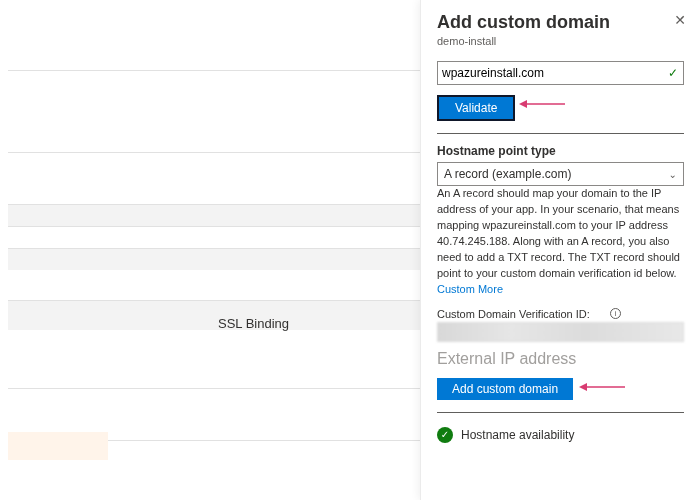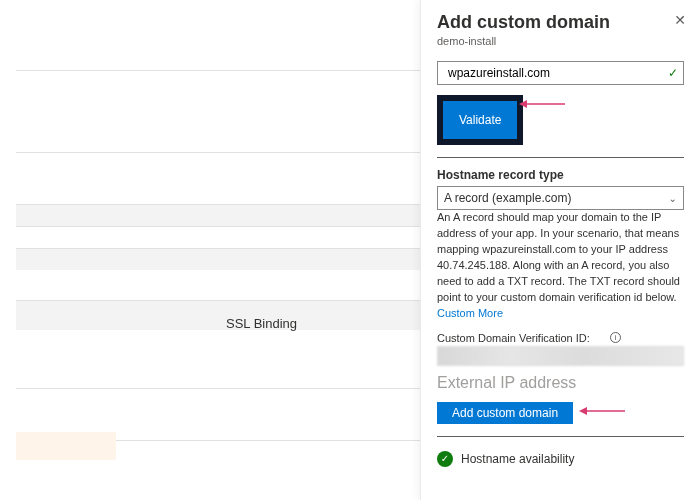--- a/index.html
+++ b/index.html
@@ -1,43 +1,43 @@
 <!DOCTYPE html>
 <html><head>
 <meta charset="utf-8">
 <style>
   * { box-sizing: border-box; margin: 0; padding: 0; font-family: "Segoe UI", Arial, sans-serif; }
   body { width: 700px; height: 500px; overflow: hidden; background: #fff; position: relative; }
-  .bg { position: absolute; left: 16px; top: 0; width: 420px; height: 500px; }
+  .bg { position: absolute; left: 8px; top: 0; width: 420px; height: 500px; }
   .bg-row { height: 22px; border-top: 1px solid #e1e1e1; }
   .bg-shade { background: #f3f3f3; }
   .bg-header { position: absolute; left: 210px; top: 316px; font-size: 13px; color: #323130; }
   .bg-orange { position: absolute; left: 0; top: 432px; width: 100px; height: 28px; background: #fff4ea; }
   .panel {
     position: absolute; right: 0; top: 0; width: 280px; height: 500px;
     background: #fff; border-left: 1px solid rgba(0,0,0,0.08);
     box-shadow: -2px 0 8px rgba(0,0,0,0.06);
     padding: 12px 16px 0 16px; font-size: 12px; color: #323130;
   }
   .panel h1 { font-size: 18px; font-weight: 600; margin-bottom: 2px; }
   .panel .subtitle { font-size: 11px; color: #605e5c; margin-bottom: 14px; }
   .close { position: absolute; top: 12px; right: 14px; font-size: 14px; color: #605e5c; cursor: pointer; }
   .label { font-size: 12px; font-weight: 600; margin-bottom: 4px; display: block; }
   .req::after { content: " *"; color: #a4262c; }
   .text-input {
-    width: 100%; height: 24px; border: 1px solid #8a8886; padding: 0 22px 0 10px;
+    width: 100%; height: 24px; border: 1px solid #8a8886; padding: 0 22px 0 4px;
     font-size: 12px; position: relative;
   }
   .input-wrap { position: relative; }
   .check-badge { position: absolute; right: 6px; top: 50%; transform: translateY(-50%); color: #107c10; font-size: 12px; }
   .btn {
     background: #0078d4; color: #fff; border: 1px solid #0078d4;
     font-size: 12px; padding: 3px 14px; cursor: pointer; margin-top: 10px;
   }
-  .btn.validate { border: 6px solid #0f172a; padding: 12px 16px; }
+  .btn.validate { border: 2px solid #0f172a; padding: 4px 16px; }
   .arrow-annot {
     position: absolute; width: 50px; height: 14px; pointer-events: none;
   }
   .arrow-annot svg line, .arrow-annot svg path { stroke: #d83b71; stroke-width: 1.5; fill: none; }
   .arrow-annot svg .head { fill: #d83b71; stroke: none; }
   .hr { border: none; border-top: 1px solid #605e5c; margin: 12px 0 10px 0; }
   .select {
     width: 100%; height: 24px; border: 1px solid #8a8886; padding: 8px 6px;
     font-size: 12px; background: #fff; display: flex; align-items: center; justify-content: space-between;
     cursor: pointer;
@@ -101,21 +101,21 @@
     <span class="arrow-annot" style="left:80px; top:12px;">
       <svg width="50" height="14">
           <line x1="48" y1="7" x2="8" y2="7"></line>
           <path class="head" d="M2 7 L10 3 L10 11 Z"></path>
         </svg>
     </span>
   </div>
 
   <hr class="hr">
 
-  <label class="label">Hostname record type</label>
+  <label class="label">Hostname point type</label>
   <div class="select">
     <span>A record (example.com)</span>
     <span class="chev">⌄</span>
   </div>
 
 
   <p class="desc">
     <span>An A record should map your domain to the IP address of your app. In your scenario, that means mapping wpazureinstall.com to your IP address 40.74.245.188. Along with an A record, you also need to add a TXT record. The TXT record should point to your custom domain verification id below. </span><a href="#">Custom More</a>
   </p>
 

